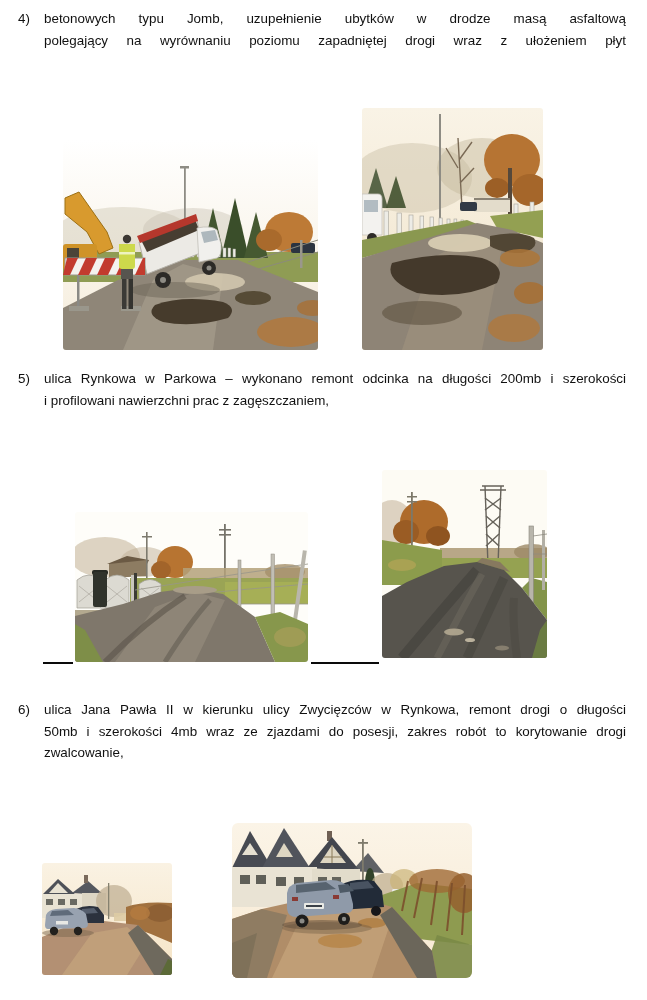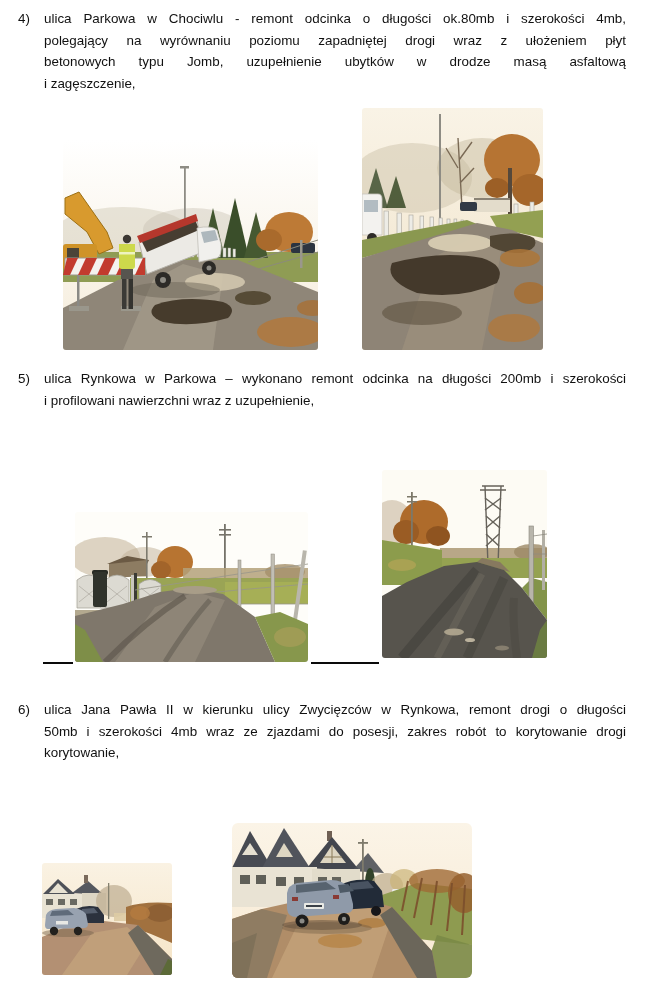--- a/index.html
+++ b/index.html
@@ -18,24 +18,22 @@
   .mark{position:absolute;height:2px;background:#0a0a0a;}
 </style>
 </head>
 <body>
 
 <div id="page">
 
   <section class="item" style="top:8px">
     <span class="num">4)</span>
     <div class="lines">
-      <div class="line just">ulica Parkowa w Chociwlu - remont odcinka o długości ok.80mb i szerokości 4mb,</div>
+      <div class="line just">betonowych typu Jomb, uzupełnienie ubytków w drodze masą asfaltową</div>
       <div class="line just">polegający na wyrównaniu poziomu zapadniętej drogi wraz z ułożeniem płyt</div>
-      <div class="line just">betonowych typu Jomb, uzupełnienie ubytków w drodze masą asfaltową</div>
-      <div class="line">i zagęszczenie,</div>
     </div>
   </section>
 
   <div class="photo" style="left:63px;top:140px;width:255px;height:210px" role="img" aria-label="Road works on Parkowa street: yellow excavator, tipper truck, red-white barrier and worker in hi-vis vest">
     <svg viewBox="0 0 255 210" preserveAspectRatio="none">
       <defs>
         <linearGradient id="skyA" x1="0" y1="0" x2="0" y2="1">
           <stop offset="0" stop-color="#ffffff"></stop>
             <stop offset="1" stop-color="#f5ecda"></stop>
         </linearGradient>
@@ -158,21 +156,21 @@
       <ellipse cx="158" cy="150" rx="20" ry="9" fill="#ad7538" opacity=".85"></ellipse>
       <ellipse cx="168" cy="185" rx="16" ry="11" fill="#a86f33" opacity=".85"></ellipse>
       <ellipse cx="152" cy="220" rx="26" ry="14" fill="#b0783c" opacity=".8"></ellipse>
     </svg>
   </div>
 
   <section class="item" style="top:368px">
     <span class="num">5)</span>
     <div class="lines">
       <div class="line just">ulica Rynkowa w Parkowa – wykonano remont odcinka na długości 200mb i szerokości</div>
-      <div class="line">i profilowani nawierzchni wraz z uzupełnienie,</div>
+      <div class="line">i profilowani nawierzchni prac z zagęszczaniem,</div>
     </div>
   </section>
 
   <div class="photo" style="left:75px;top:512px;width:233px;height:150px" role="img" aria-label="Rynkowa street: gravel road with decorative concrete fence and waste bin">
     <svg viewBox="0 0 233 150" preserveAspectRatio="none">
       <rect width="233" height="150" fill="#fefdf9"></rect>
       <ellipse cx="30" cy="45" rx="35" ry="20" fill="#c6b79d" opacity=".6"></ellipse>
       <ellipse cx="70" cy="50" rx="25" ry="15" fill="#bfb096" opacity=".5"></ellipse>
       <polygon points="32,52 52,44 74,48 72,52" fill="#6b5a44"></polygon>
       <polygon points="34,52 72,48 72,64 34,66" fill="#8d7c62"></polygon>
@@ -266,21 +264,21 @@
   </div>
 
   <div class="mark" style="left:43px;top:662px;width:30px"></div>
   <div class="mark" style="left:311px;top:662px;width:68px"></div>
 
   <section class="item" style="top:699px">
     <span class="num">6)</span>
     <div class="lines">
       <div class="line just">ulica Jana Pawła II w kierunku ulicy Zwycięzców w Rynkowa, remont drogi o długości</div>
       <div class="line just">50mb i szerokości 4mb wraz ze zjazdami do posesji, zakres robót to korytowanie drogi</div>
-      <div class="line">korytowanie,</div>
+      <div class="line">zwalcowanie,</div>
     </div>
   </section>
 
   <div class="photo" style="left:42px;top:863px;width:130px;height:112px" role="img" aria-label="Jana Pawła II street: parked cars beside houses on dirt road">
     <svg viewBox="0 0 130 112" preserveAspectRatio="none">
       <defs>
         <linearGradient id="skyC" x1="0" y1="0" x2="0" y2="1">
           <stop offset="0" stop-color="#faf2e3"></stop>
             <stop offset="1" stop-color="#f5e4c6"></stop>
         </linearGradient>

